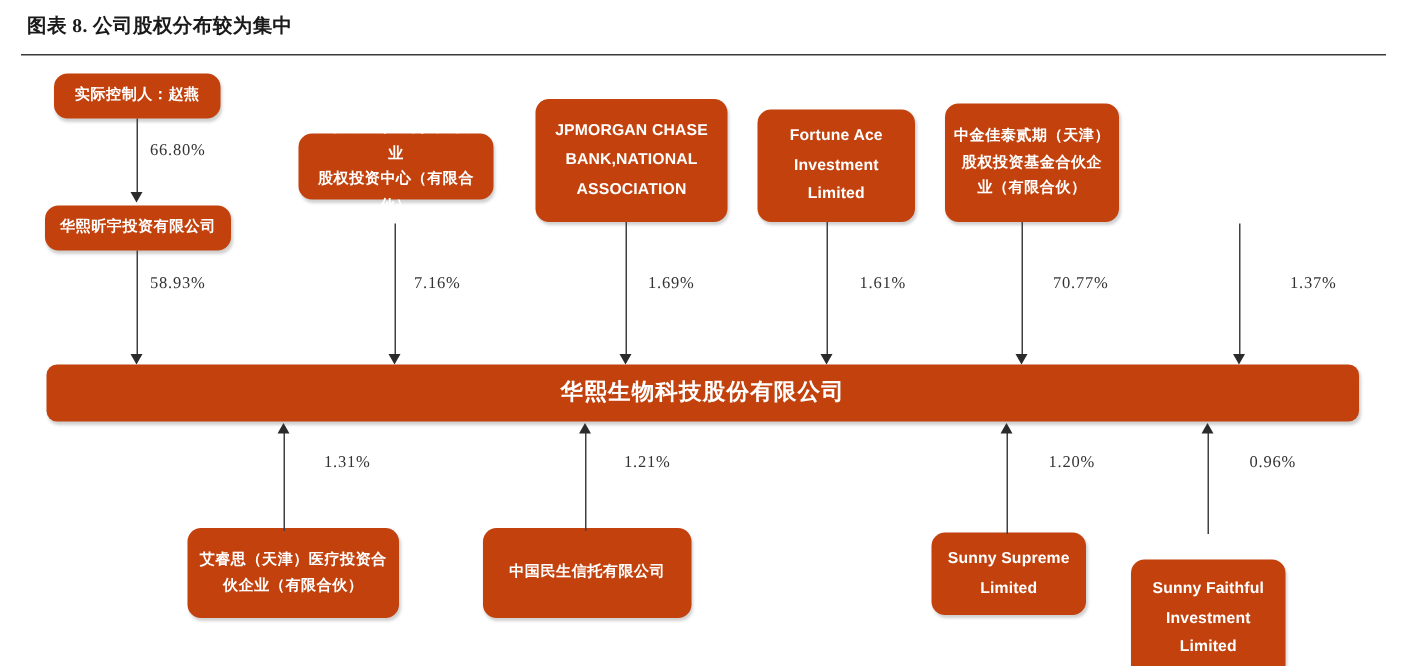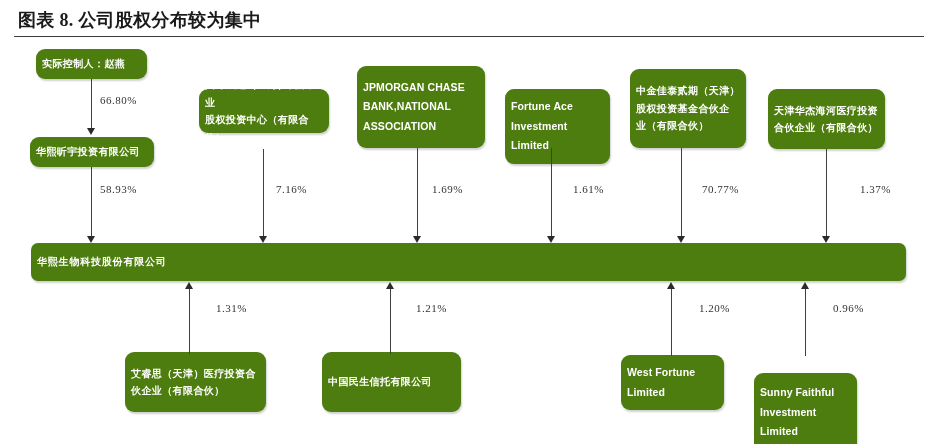--- a/index.html
+++ b/index.html
@@ -21,45 +21,45 @@
     background: #ffffff;
   }
 
   
   .fig-title {
     position: absolute;
     left: 18px;
     top: 8px;
     font-family: "Liberation Serif", serif;
     font-weight: bold;
-    font-size: 18px;
+    font-size: 13px;
     color: #1a1a1a;
     letter-spacing: 0.3px;
     white-space: nowrap;
   }
   .title-rule {
     position: absolute;
     left: 14px;
     top: 36px;
     width: 910px;
     height: 0;
     border-top: 1.6px solid #3b3b3b;
   }
 
   
   .node {
     position: absolute;
     box-sizing: border-box;
-    background: #4d7c0f;
+    background: #c2410c;
     border-radius: 9px;
     color: #ffffff;
     display: flex;
     align-items: center;
     justify-content: center;
-    text-align: left;
+    text-align: center;
     padding: 4px 6px;
     box-shadow: 1px 2px 2px rgba(120,120,120,0.35);
   }
   .node .node-label {
     display: block;
     width: 100%;
   }
   .node.cn .node-label {
     font-family: "Liberation Serif", serif;
     font-weight: bold;
@@ -73,21 +73,21 @@
     font-size: 10.5px;
     line-height: 1.85;
     letter-spacing: 0.1px;
   }
   .node.center {
     border-radius: 7px;
   }
   .node.center .node-label {
     font-family: "Liberation Serif", serif;
     font-weight: bold;
-    font-size: 10px;
+    font-size: 15px;
     letter-spacing: 0.8px;
   }
 
   
   .conn {
     position: absolute;
     width: 1.4px;
     background: #404040;
   }
   .arrow-down, .arrow-up {
@@ -148,21 +148,21 @@
     <span class="node-label">
       <span>JPMORGAN CHASE</span><br>
       <span>BANK,NATIONAL</span><br>
       <span>ASSOCIATION</span>
     </span>
   </div>
   <div class="conn" style="left:417px; top:148px; height:91px;"></div>
   <div class="arrow-down" style="left:413px; top:236px;"></div>
   <div class="pct" style="left:432px; top:183px;">1.69%</div>
 
-  <div class="node en" style="left:505px; top:73px; width:105px; height:75px;margin-top:16px;">
+  <div class="node en" style="left:505px; top:73px; width:105px; height:75px;">
     <span class="node-label">
       <span>Fortune Ace</span><br>
       <span>Investment</span><br>
       <span>Limited</span>
     </span>
   </div>
   <div class="conn" style="left:551px; top:148px; height:91px;"></div>
   <div class="arrow-down" style="left:547px; top:236px;"></div>
   <div class="pct" style="left:573px; top:183px;">1.61%</div>
 
@@ -170,26 +170,20 @@
     <span class="node-label">
       <span>中金佳泰贰期（天津）</span><br>
       <span>股权投资基金合伙企</span><br>
       <span>业（有限合伙）</span>
     </span>
   </div>
   <div class="conn" style="left:681px; top:148px; height:91px;"></div>
   <div class="arrow-down" style="left:677px; top:236px;"></div>
   <div class="pct" style="left:702px; top:183px;">70.77%</div>
 
-  <div class="node cn" style="left:768px; top:89px; width:117px; height:60px;">
-    <span class="node-label">
-      <span>天津华杰海河医疗投资</span><br>
-      <span>合伙企业（有限合伙）</span>
-    </span>
-  </div>
   <div class="conn" style="left:826px; top:149px; height:90px;"></div>
   <div class="arrow-down" style="left:822px; top:236px;"></div>
   <div class="pct" style="left:860px; top:183px;">1.37%</div>
 
   <div class="node center cn" style="left:31px; top:243px; width:875px; height:38px;">
     <span class="node-label">华熙生物科技股份有限公司</span>
   </div>
 
   <div class="node cn" style="left:125px; top:352px; width:141px; height:60px;">
     <span class="node-label">
@@ -203,21 +197,21 @@
 
   <div class="node cn" style="left:322px; top:352px; width:139px; height:60px;">
     <span class="node-label">中国民生信托有限公司</span>
   </div>
   <div class="conn" style="left:390px; top:288px; height:66px;"></div>
   <div class="arrow-up" style="left:386px; top:282px;"></div>
   <div class="pct" style="left:416px; top:302px;">1.21%</div>
 
   <div class="node en" style="left:621px; top:355px; width:103px; height:55px;">
     <span class="node-label">
-      <span>West Fortune</span><br>
+      <span>Sunny Supreme</span><br>
       <span>Limited</span>
     </span>
   </div>
   <div class="conn" style="left:671px; top:288px; height:68px;"></div>
   <div class="arrow-up" style="left:667px; top:282px;"></div>
   <div class="pct" style="left:699px; top:302px;">1.20%</div>
 
   <div class="node en" style="left:754px; top:355px; width:103px; height:79px;margin-top:18px;">
     <span class="node-label">
       <span>Sunny Faithful</span><br>

